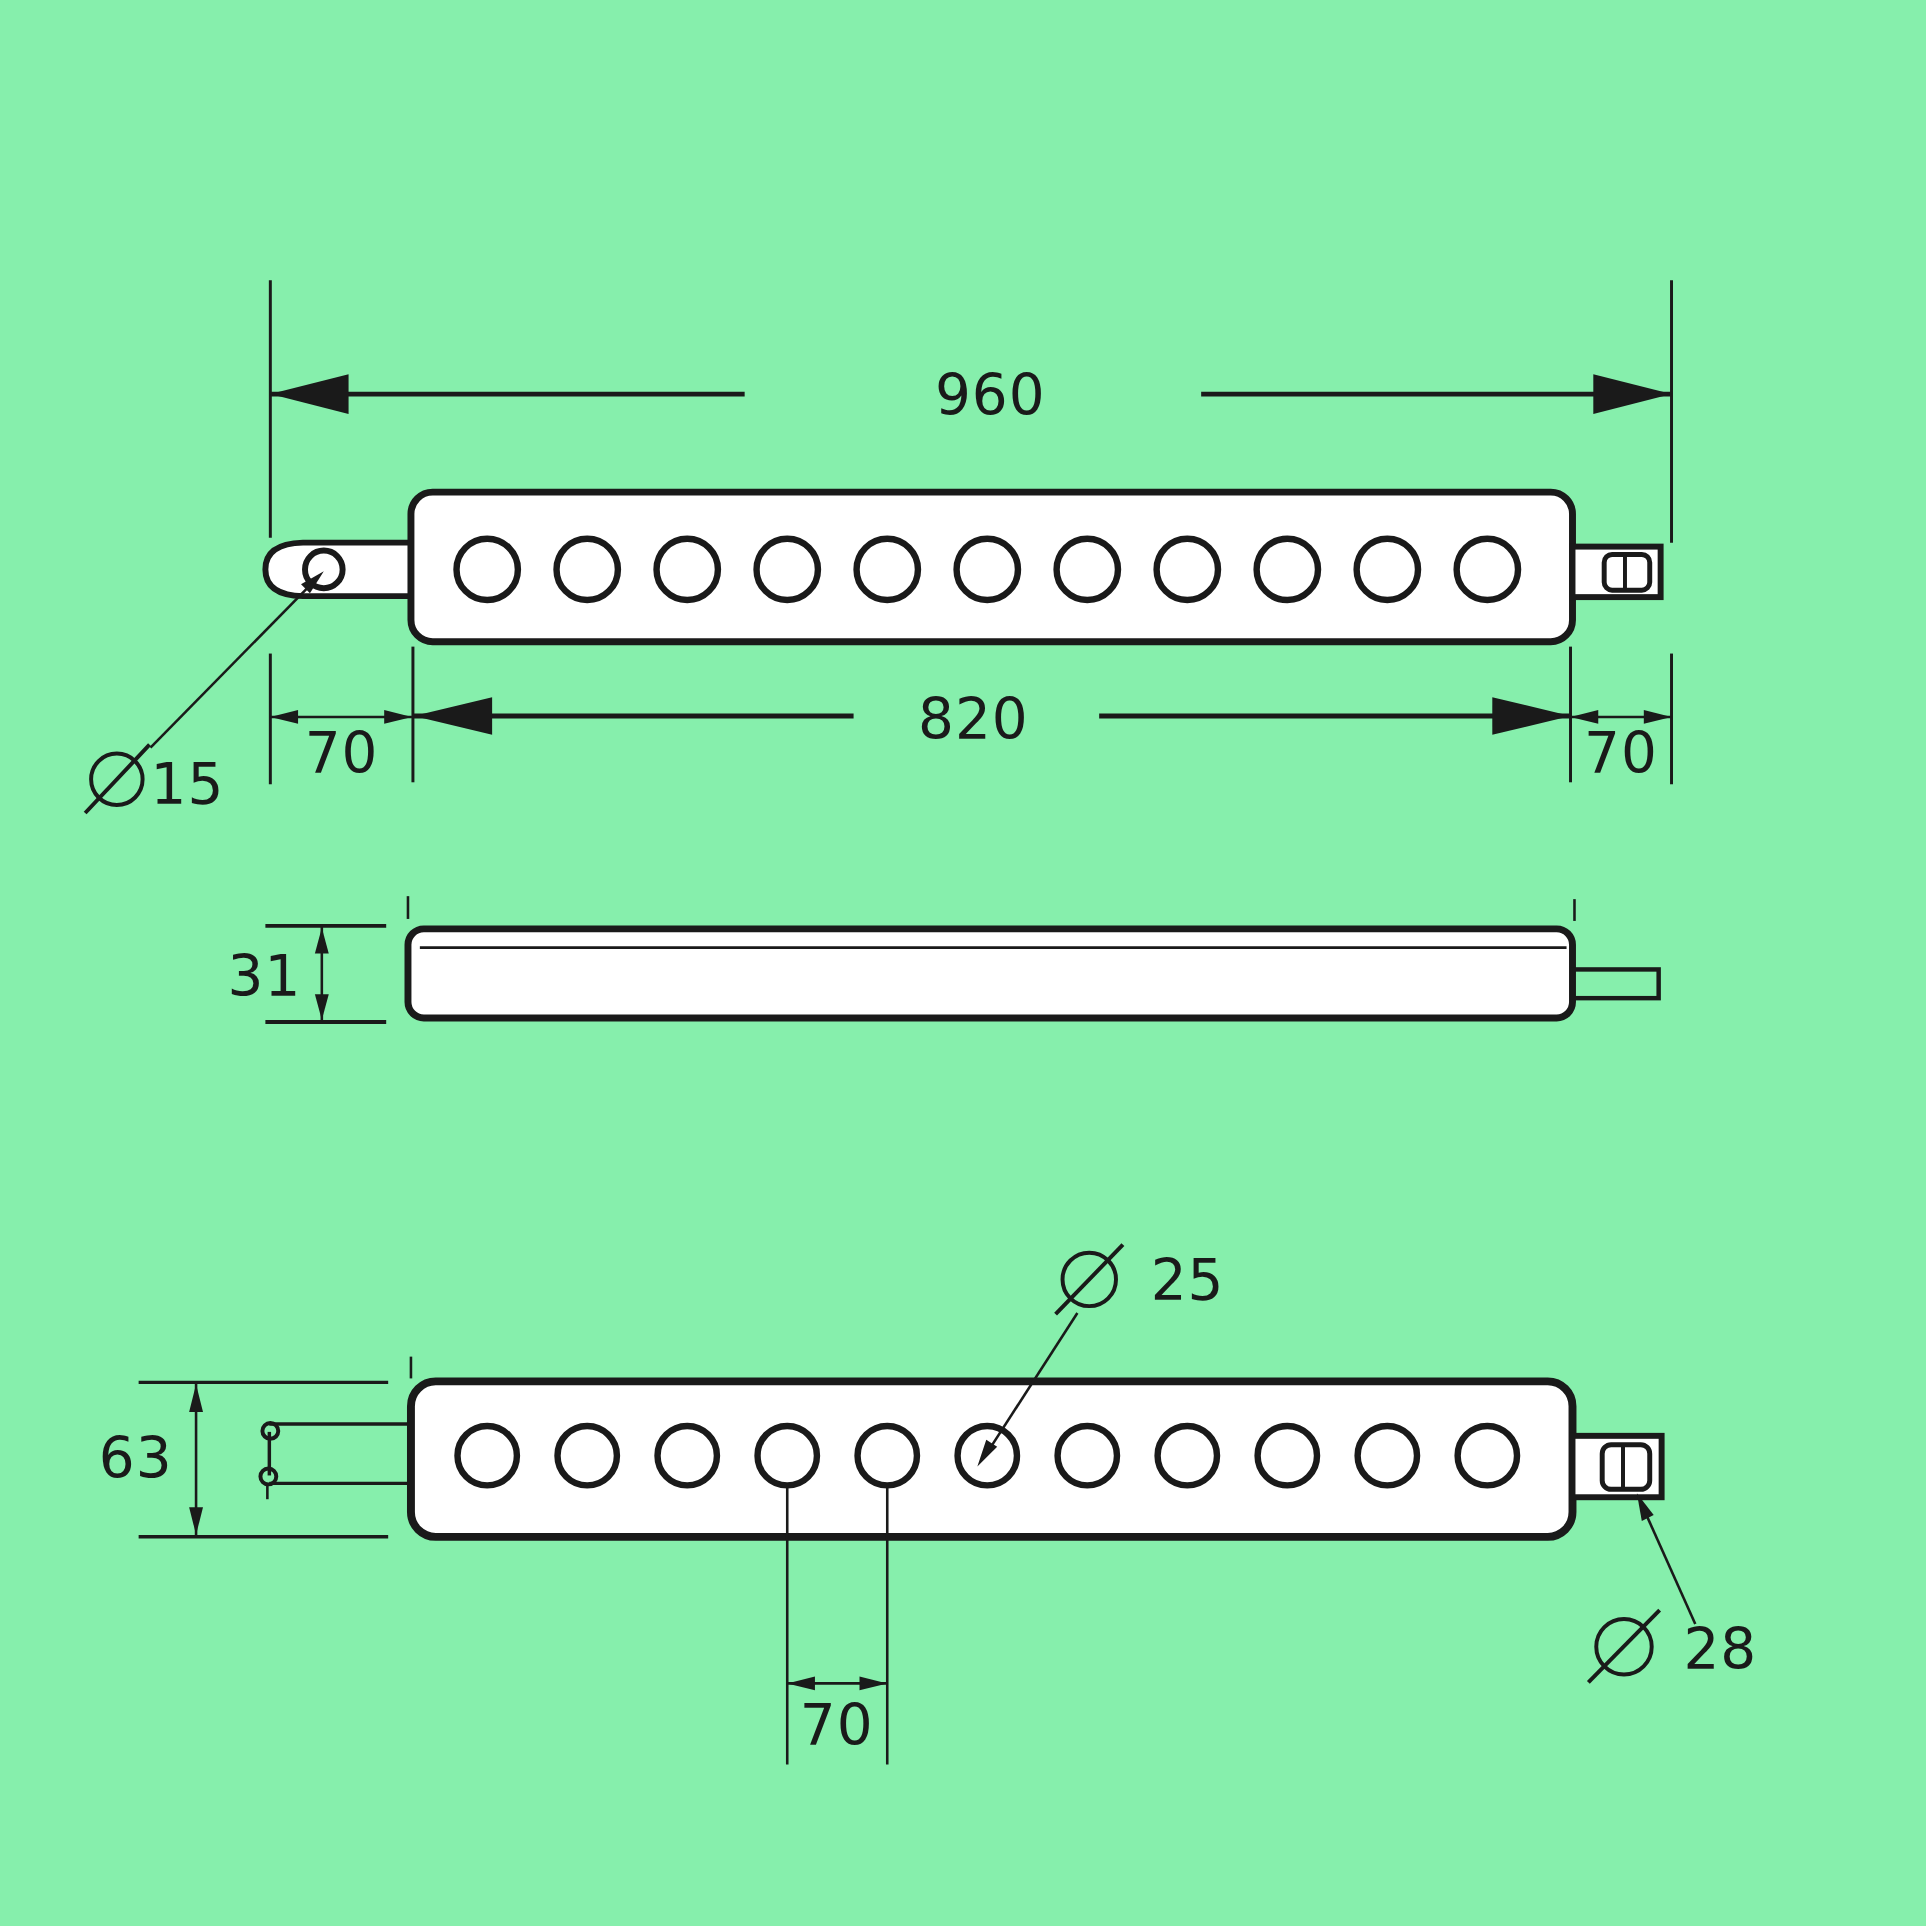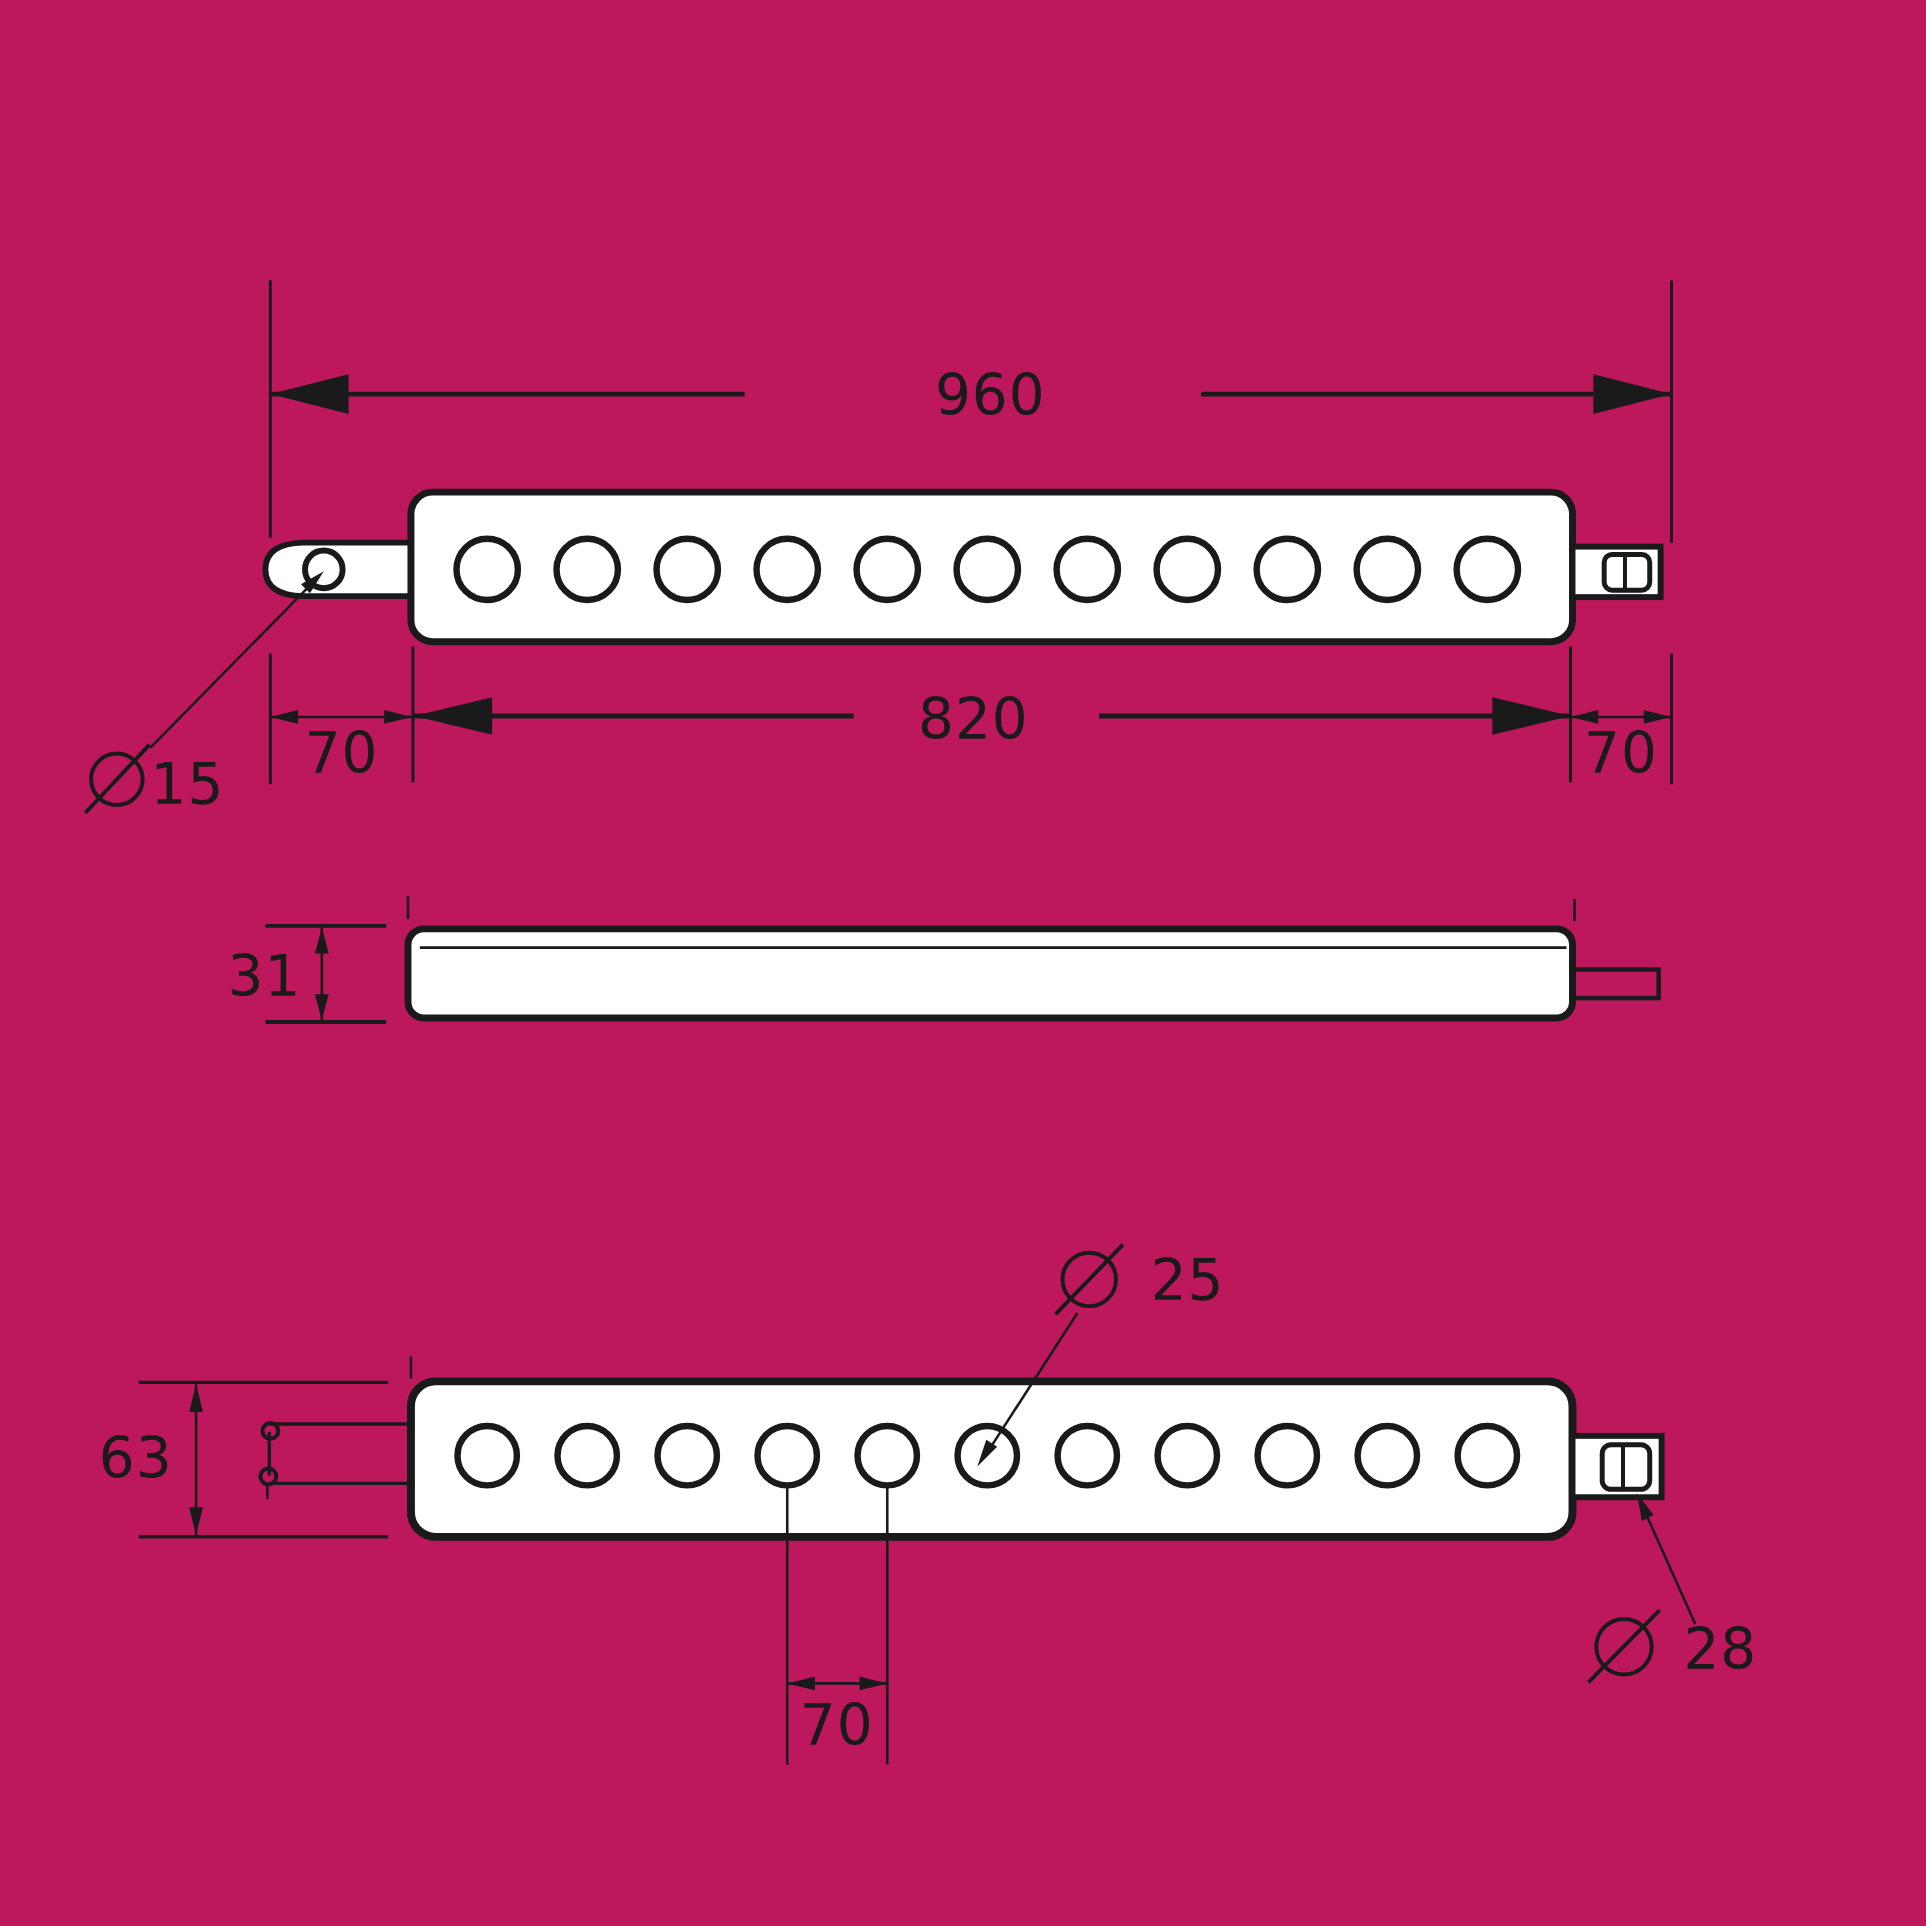--- a/index.html
+++ b/index.html
@@ -1,16 +1,16 @@
 <!DOCTYPE html>
 <html><head>
 <meta charset="utf-8">
 <style>
   html,body{margin:0;padding:0;background:#ffffff;}
-  .canvas{position:relative;width:1927px;height:1927px;background:#be185d;overflow:hidden;
+  .canvas{position:relative;width:1927px;height:1927px;background:#86efac;overflow:hidden;
           font-family:"DejaVu Sans",sans-serif;}
   svg{position:absolute;left:0;top:0;}
   .ln{stroke:#1a1a1a;fill:none;}
   .thin{stroke-width:3;}
   .dimln{stroke-width:5;}
   .hair{stroke-width:2.6;}
   .body{stroke:#1a1a1a;stroke-width:7;fill:#ffffff;}
   .body8{stroke:#1a1a1a;stroke-width:8;fill:#ffffff;}
   .body6{stroke:#1a1a1a;stroke-width:6;fill:#ffffff;}
   .hole{stroke:#1a1a1a;stroke-width:6.5;fill:#ffffff;}

